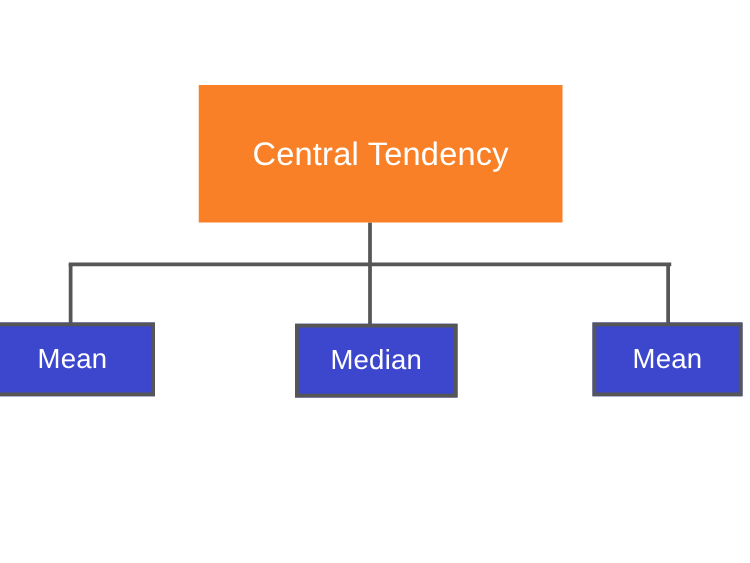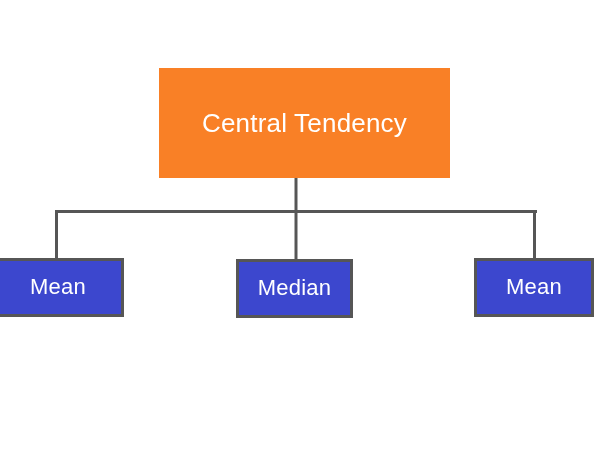--- a/index.html
+++ b/index.html
@@ -55,21 +55,21 @@
     z-index: 3;
   }
   .node-mean {
     left: -8px;
     top: 258px;
     width: 132px;
   }
   .node-median {
     left: 236px;
     top: 259px;
-    width: 117px;
+    width: 130px;
   }
   .node-mode {
     left: 474px;
     top: 258px;
     width: 120px;
   }
   .node-label {
     display: block;
   }
 </style>

